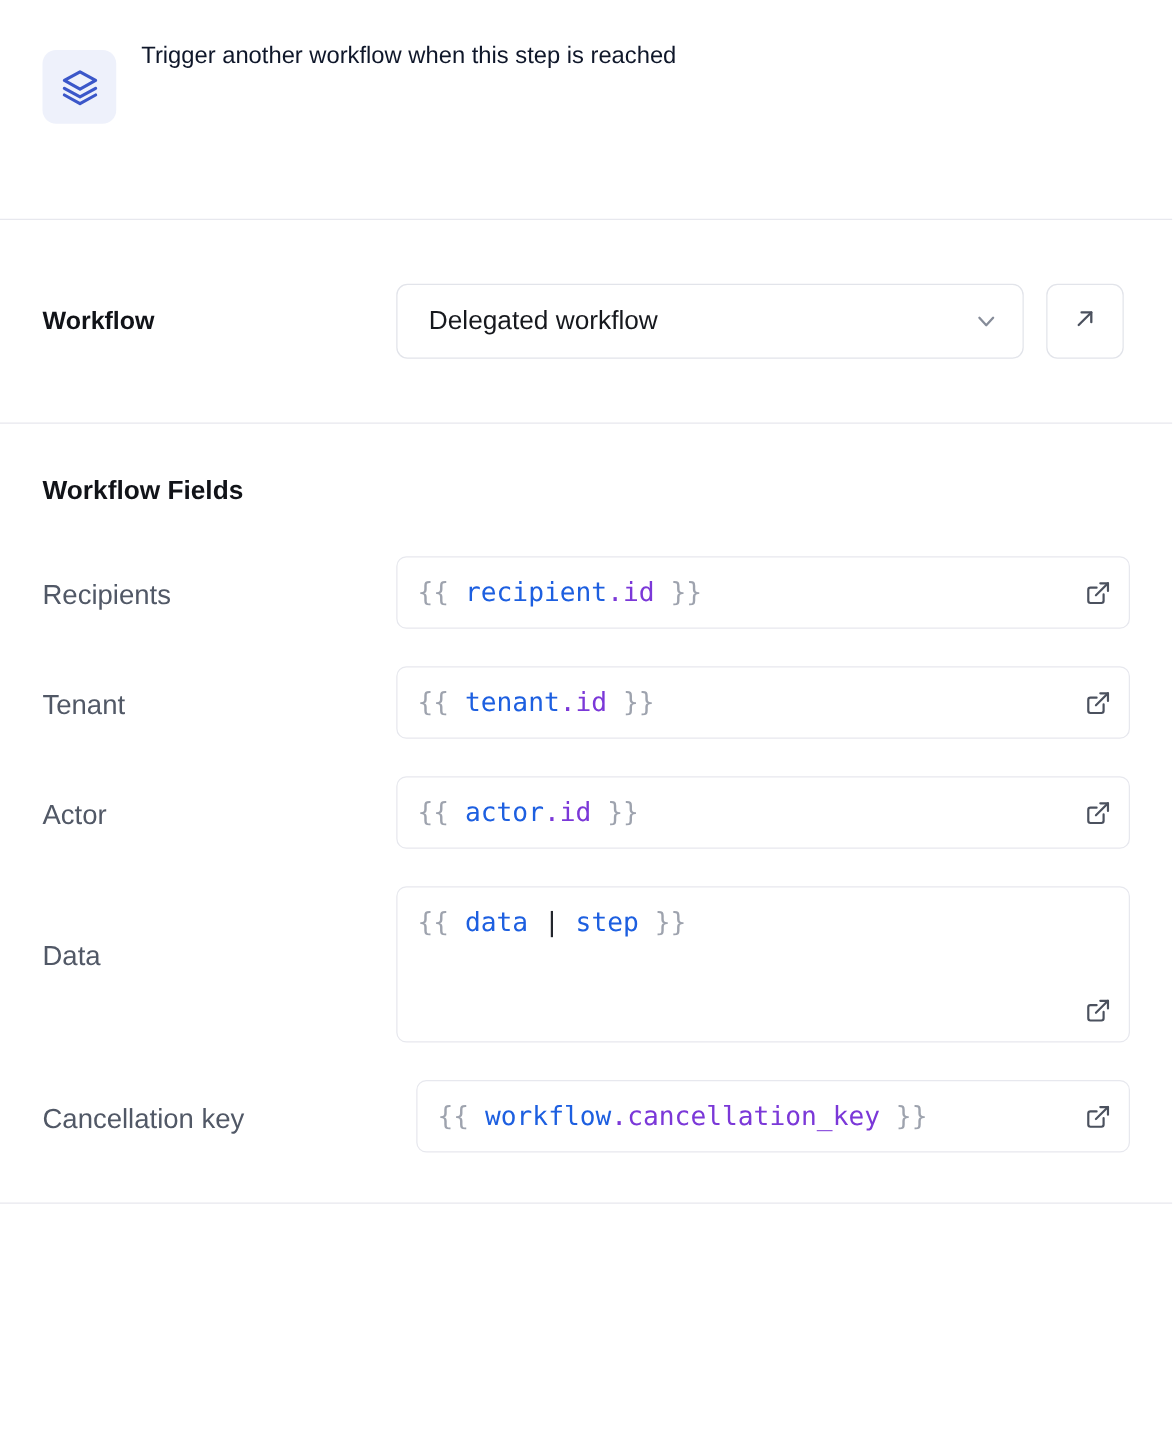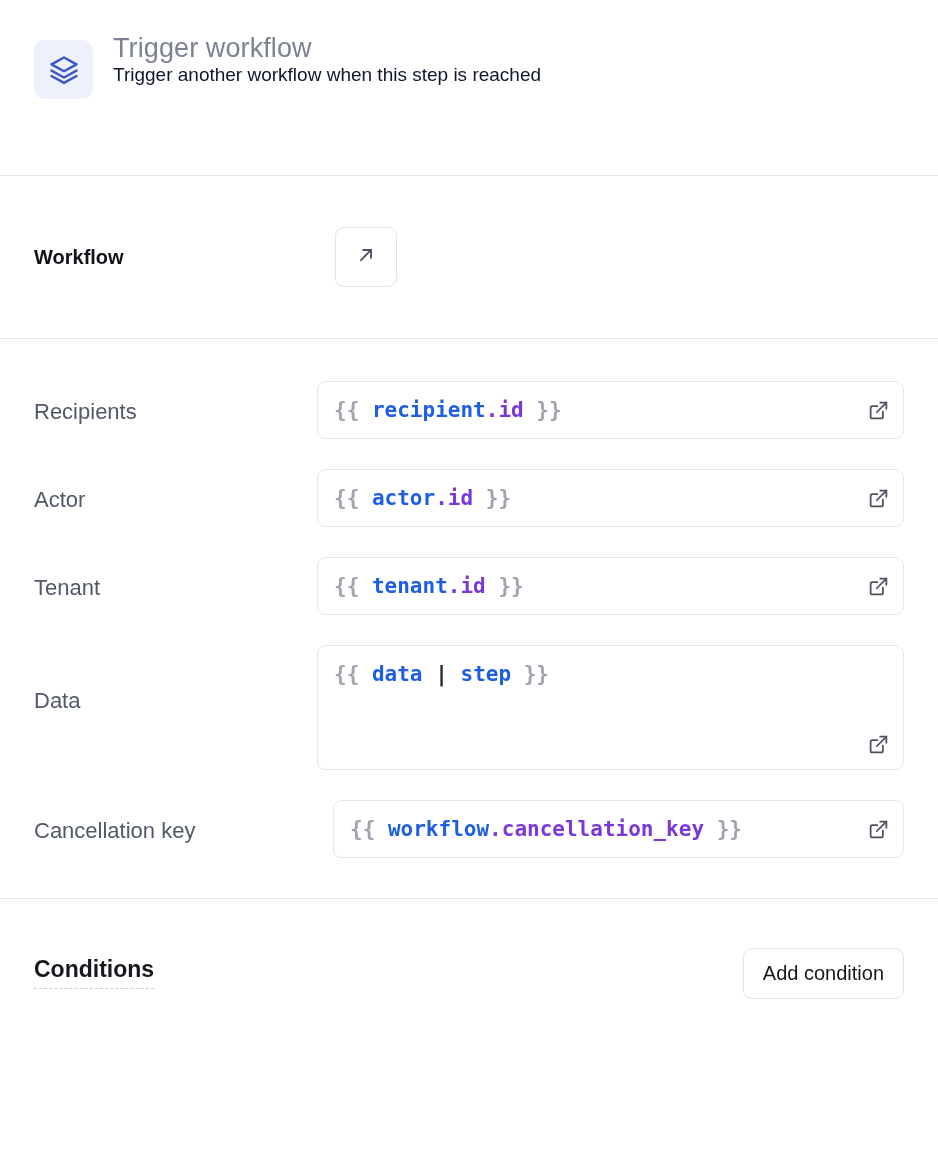--- a/index.html
+++ b/index.html
@@ -114,21 +114,20 @@
   .field-label.tall { padding-top: 43px; }
   .code-box {
     position: relative;
     flex: 1 1 auto;
     min-height: 58px;
     border: 1px solid #e7e8ee;
     border-radius: 8px;
     background: #fff;
     padding: 15px 52px 15px 16px;
     cursor: text;
-    font-weight: bold;
   }
   .code-box.tall { min-height: 125px; }
   .code-text {
     font-family: "DejaVu Sans Mono", "Liberation Mono", monospace;
     font-size: 21px;
     line-height: 26px;
     white-space: pre;
     color: #9ea3ae;
   }
   .tok-brace { color: #9ea3ae; }
@@ -181,73 +180,81 @@
 
   <div class="header">
     <div class="header-icon">
       <svg width="30" height="30" viewBox="0 0 24 24" fill="none" stroke="#3b57c9" stroke-width="2" stroke-linecap="round" stroke-linejoin="round">
         <polygon points="12 2 2 7.5 12 13 22 7.5 12 2"></polygon>
         <polyline points="2 12.5 12 18 22 12.5"></polyline>
         <polyline points="2 16.8 12 22.3 22 16.8"></polyline>
       </svg>
     </div>
     <div class="header-text">
-      <div class="header-title">Trigger workflow</div>
       <div class="header-sub">Trigger another workflow when this step is reached</div>
     </div>
   </div>
 
   <div class="divider"></div>
 
   <div class="section-workflow">
     <div class="row-label-strong">Workflow</div>
+    <div class="select-box">
+      <span class="select-value">Delegated workflow</span>
+      <span class="chev">
+        <svg width="22" height="22" viewBox="0 0 24 24" fill="none" stroke="#868c99" stroke-width="2" stroke-linecap="round" stroke-linejoin="round">
+          <polyline points="6 9 12 15.5 18 9"></polyline>
+        </svg>
+      </span>
+    </div>
     <div class="square-btn">
       <span>
         <svg width="22" height="22" viewBox="0 0 24 24" fill="none" stroke="#4b515e" stroke-width="2" stroke-linecap="round" stroke-linejoin="round">
           <line x1="6.5" y1="17.5" x2="17.5" y2="6.5"></line>
           <polyline points="9 6.5 17.5 6.5 17.5 15"></polyline>
         </svg>
       </span>
     </div>
   </div>
 
   <div class="divider"></div>
 
   <div class="section-fields">
+    <div class="section-title">Workflow Fields</div>
     <div id="fields-list">
         <div class="field-row">
           <div class="field-label">Recipients</div>
           <div class="code-box">
             <div class="code-text"><span class="tok-brace">{{ </span><span class="tok-obj">recipient</span><span class="tok-prop">.</span><span class="tok-prop">id</span><span class="tok-brace"> }}</span></div>
             <span class="expand-icon">
               <svg width="21" height="21" viewBox="0 0 24 24" fill="none" stroke="#4b515e" stroke-width="2" stroke-linecap="round" stroke-linejoin="round">
                 <path d="M17 13.2V19a2 2 0 0 1-2 2H5a2 2 0 0 1-2-2V9a2 2 0 0 1 2-2h5.6"></path>
                 <polyline points="14 3 21 3 21 10"></polyline>
                 <line x1="10" y1="14" x2="21" y2="3"></line>
               </svg>
             </span>
           </div>
         </div>
         <div class="field-row">
+          <div class="field-label">Tenant</div>
+          <div class="code-box">
+            <div class="code-text"><span class="tok-brace">{{ </span><span class="tok-obj">tenant</span><span class="tok-prop">.</span><span class="tok-prop">id</span><span class="tok-brace"> }}</span></div>
+            <span class="expand-icon">
+              <svg width="21" height="21" viewBox="0 0 24 24" fill="none" stroke="#4b515e" stroke-width="2" stroke-linecap="round" stroke-linejoin="round">
+                <path d="M17 13.2V19a2 2 0 0 1-2 2H5a2 2 0 0 1-2-2V9a2 2 0 0 1 2-2h5.6"></path>
+                <polyline points="14 3 21 3 21 10"></polyline>
+                <line x1="10" y1="14" x2="21" y2="3"></line>
+              </svg>
+            </span>
+          </div>
+        </div>
+        <div class="field-row">
           <div class="field-label">Actor</div>
           <div class="code-box">
             <div class="code-text"><span class="tok-brace">{{ </span><span class="tok-obj">actor</span><span class="tok-prop">.</span><span class="tok-prop">id</span><span class="tok-brace"> }}</span></div>
-            <span class="expand-icon">
-              <svg width="21" height="21" viewBox="0 0 24 24" fill="none" stroke="#4b515e" stroke-width="2" stroke-linecap="round" stroke-linejoin="round">
-                <path d="M17 13.2V19a2 2 0 0 1-2 2H5a2 2 0 0 1-2-2V9a2 2 0 0 1 2-2h5.6"></path>
-                <polyline points="14 3 21 3 21 10"></polyline>
-                <line x1="10" y1="14" x2="21" y2="3"></line>
-              </svg>
-            </span>
-          </div>
-        </div>
-        <div class="field-row">
-          <div class="field-label">Tenant</div>
-          <div class="code-box">
-            <div class="code-text"><span class="tok-brace">{{ </span><span class="tok-obj">tenant</span><span class="tok-prop">.</span><span class="tok-prop">id</span><span class="tok-brace"> }}</span></div>
             <span class="expand-icon">
               <svg width="21" height="21" viewBox="0 0 24 24" fill="none" stroke="#4b515e" stroke-width="2" stroke-linecap="round" stroke-linejoin="round">
                 <path d="M17 13.2V19a2 2 0 0 1-2 2H5a2 2 0 0 1-2-2V9a2 2 0 0 1 2-2h5.6"></path>
                 <polyline points="14 3 21 3 21 10"></polyline>
                 <line x1="10" y1="14" x2="21" y2="3"></line>
               </svg>
             </span>
           </div>
         </div>
         <div class="field-row">
@@ -274,18 +281,14 @@
                 <line x1="10" y1="14" x2="21" y2="3"></line>
               </svg>
             </span>
           </div>
         </div>
       </div>
   </div>
 
   <div class="divider"></div>
 
-  <div class="section-conditions">
-    <div class="cond-title">Conditions</div>
-    <button class="btn-outline">Add condition</button>
-  </div>
 
 </div>
 
 </body></html>

